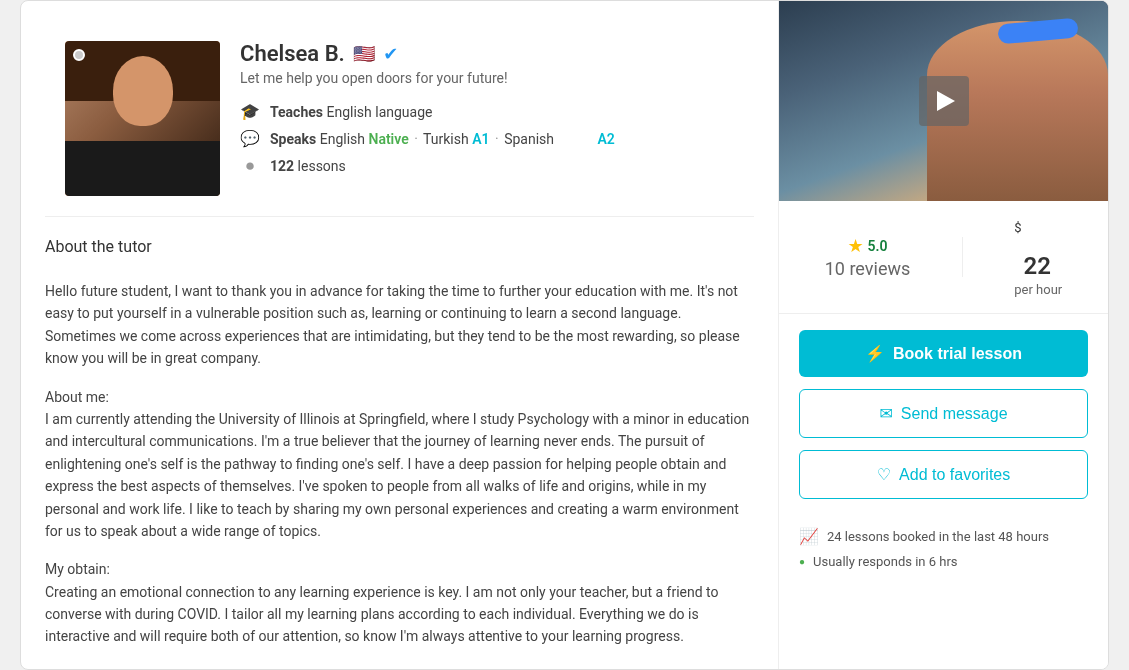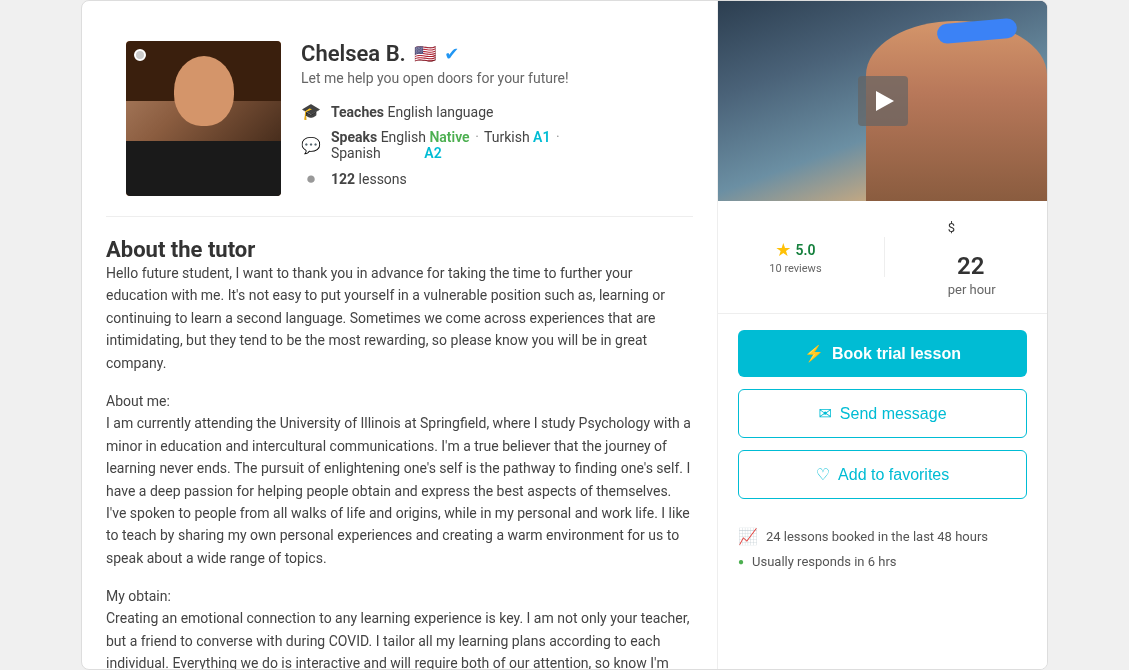--- a/index.html
+++ b/index.html
@@ -5,21 +5,21 @@
     * { box-sizing: border-box; margin: 0; padding: 0; }
     body {
       font-family: -apple-system, BlinkMacSystemFont, 'Segoe UI', Roboto, sans-serif;
       background: #f0f0f0;
       display: flex;
       justify-content: center;
       align-items: center;
       min-height: 100vh;
     }
     .page-container {
-      width: 967px;
+      width: 1089px;
       height: 670px;
       background: #fff;
       border: 1px solid #ddd;
       border-radius: 8px;
       overflow: hidden;
       display: flex;
       flex-direction: column;
     }
     .main-content {
       display: flex;
@@ -225,21 +225,21 @@
     .star-icon {
       color: #FFC107;
       font-size: 18px;
     }
     .rating-number {
       font-size: 14px;
       font-weight: 600;
       color: #15803d;
     }
     .reviews-count {
-      font-size: 11px;
+      font-size: 18px;
       color: #666;
       margin-top: 2px;
     }
     .price-block {
       text-align: center;
     }
     .price-row {
       display: flex;
       align-items: flex-start;
       gap: 2px;
@@ -331,24 +331,24 @@
     }
     .stat-text {
       color: #555;
     }
 
     
     .about-section {
       padding: 20px 0 0 0;
     }
     .about-title {
-      font-size: 22px;
-      font-weight: 700;
+      font-size: 16px;
+      font-weight: 400;
       color: #333;
-      margin-bottom: 0;
+      margin-bottom: 24px;
     }
     .about-paragraph {
       font-size: 14px;
       color: #444;
       line-height: 1.6;
       margin-bottom: 16px;
     }
 
     
     ::-webkit-scrollbar { width: 6px; }

